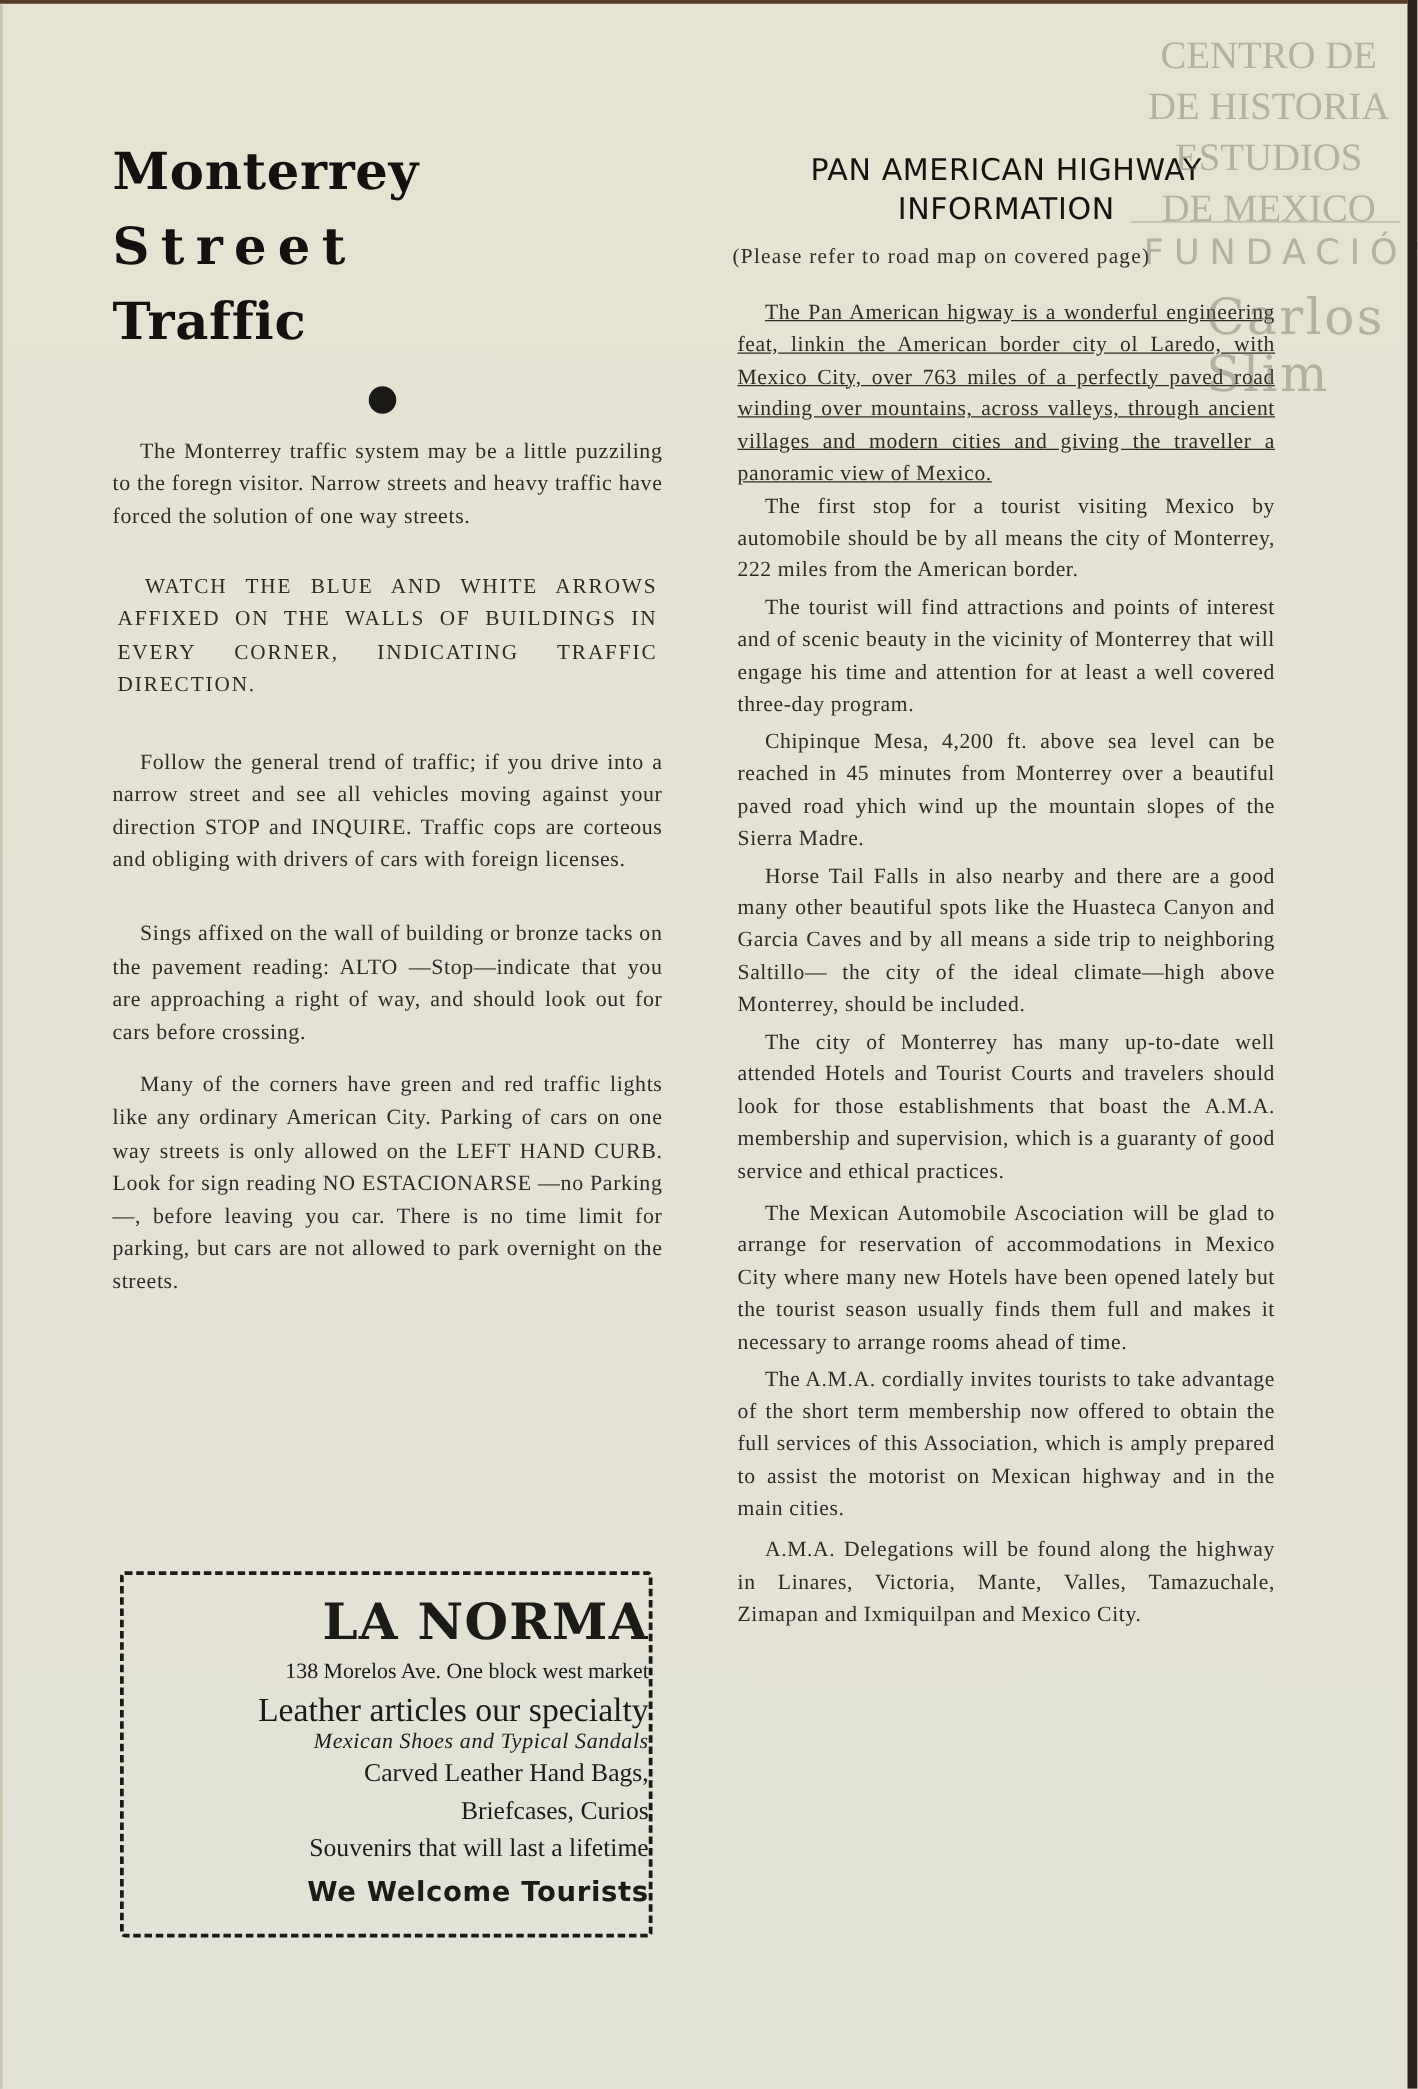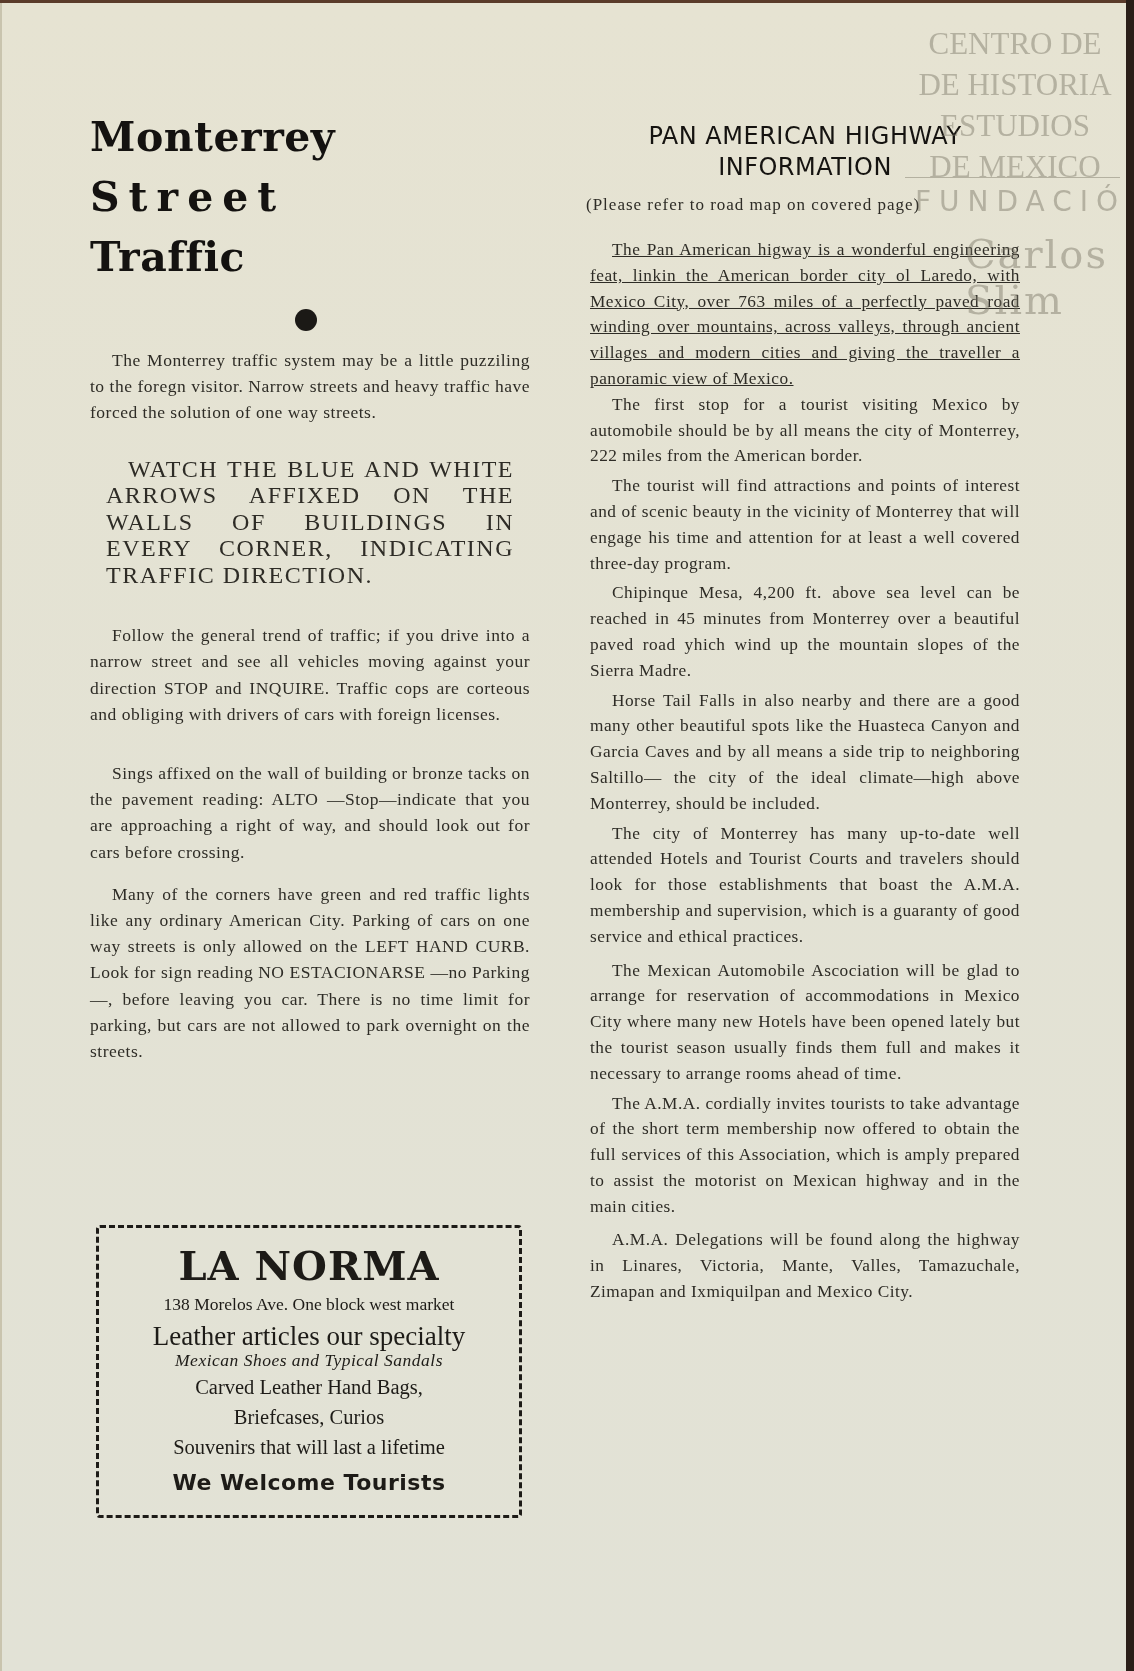--- a/index.html
+++ b/index.html
@@ -34,33 +34,33 @@
   .title .spaced { letter-spacing: 9px; }
   .bullet-dot {
     width: 22px; height: 22px; border-radius: 50%; background: #1b1916;
     margin: 22px auto 16px 205px;
   }
   p.body {
     margin: 0; font-size: 17.5px; line-height: 26.2px; text-align: justify;
     text-indent: 22px; letter-spacing: 0.5px; color: #2e2c26;
   }
   p.caps {
-    margin: 16px; font-size: 24px; line-height: 26.5px; text-align: justify;
+    margin: 4px; font-size: 17px; line-height: 26.5px; text-align: justify;
     text-indent: 22px; letter-spacing: 1.5px; color: #2e2c26;
   }
   .gap-l1 { margin-top: 30px !important; }
   .gap-l2 { margin-top: 34px !important; }
   .gap-l3 { margin-top: 33px !important; }
   .gap-l4 { margin-top: 16px !important; }
 
   
   .ad {
-    position: absolute; left: 96px; top: 1222px; width: 426px; height: 293px;
+    position: absolute; left: 96px; top: 1254px; width: 426px; height: 293px;
     box-sizing: border-box; border: 3px dashed #1d1b17; border-radius: 4px;
-    text-align: center; color: #1d1b17;
+    text-align: right; color: #1d1b17;
   }
   .ad-name {
     font-family: "DejaVu Serif", serif; font-weight: 900; font-size: 40px;
     letter-spacing: 1px; margin-top: 16px; line-height: 44px;
   }
   .ad-line { font-size: 18.5px; line-height: 24px; }
   .ad-line.addr { font-size: 17.5px; margin-top: 4px; }
   .ad-line.spec { font-size: 27px; margin-top: 8px; }
   .ad-line.ital { font-style: italic; font-size: 17.5px; letter-spacing: 0.5px; }
   .ad-line.big { font-size: 20.5px; line-height: 30px; }

